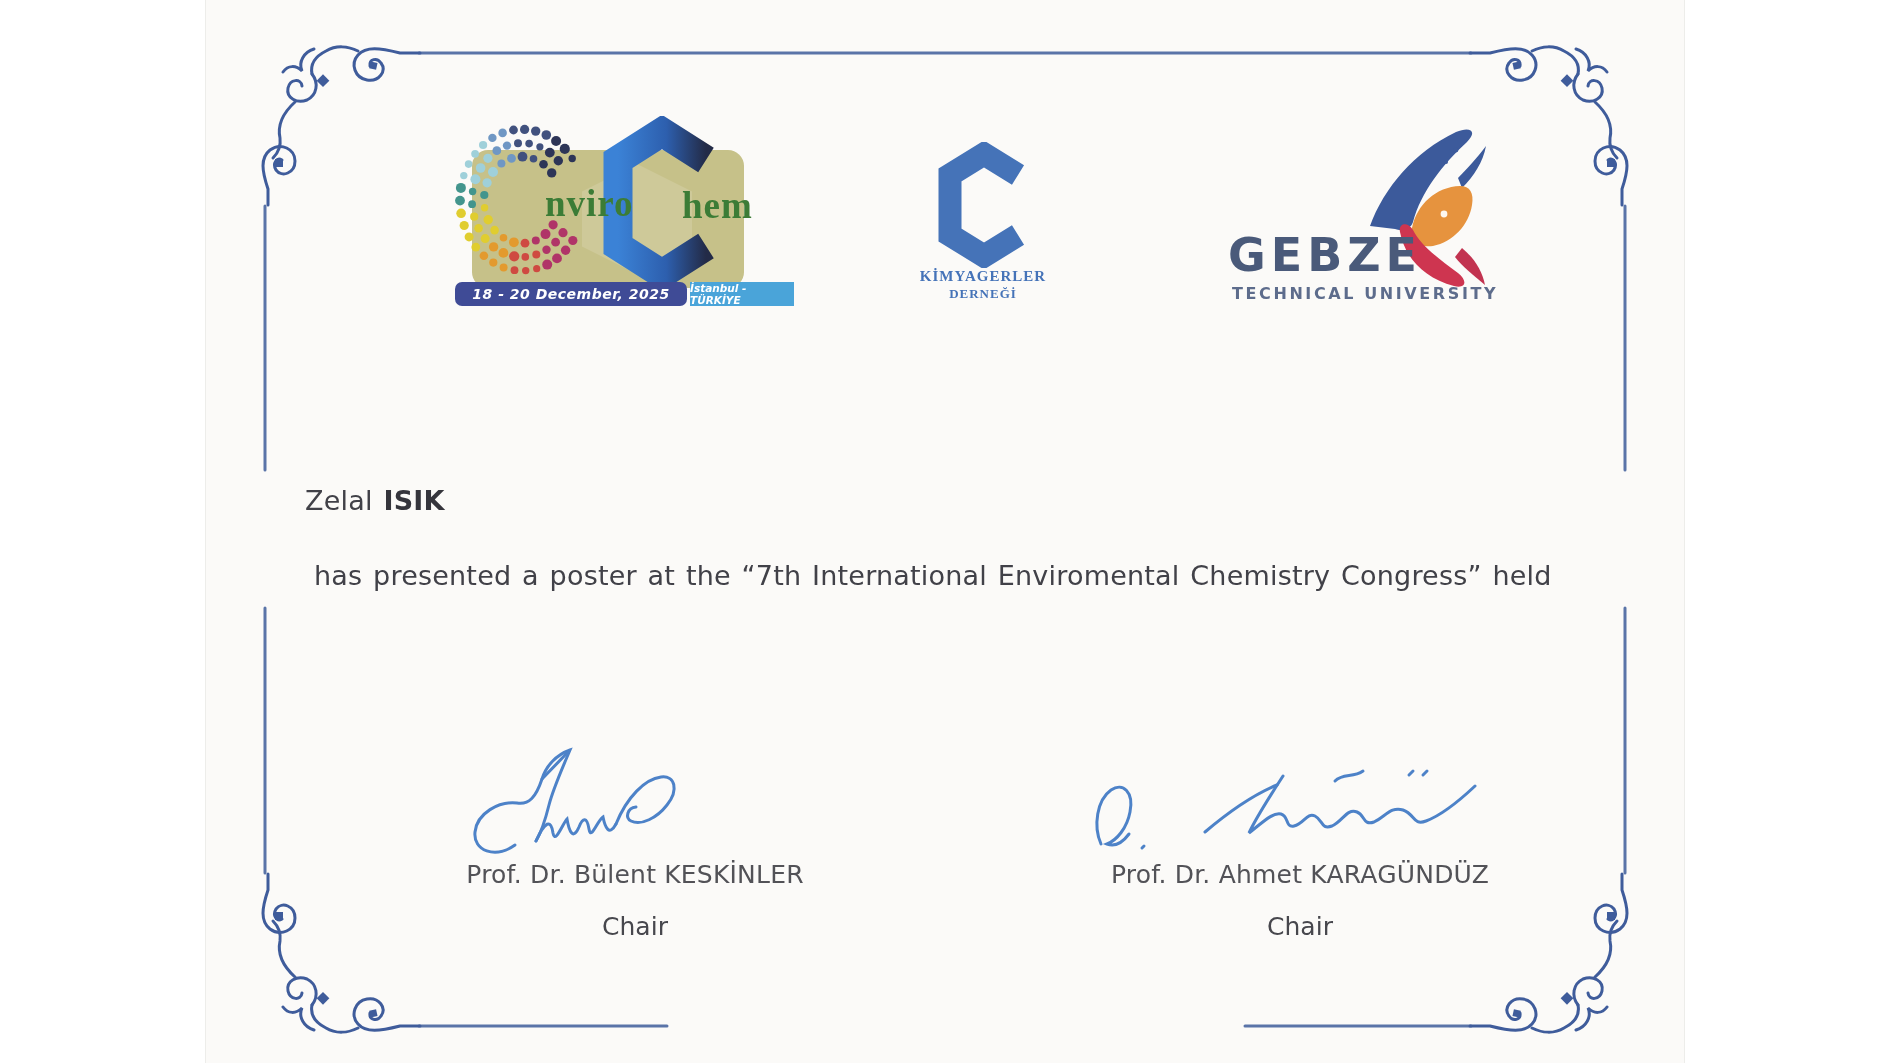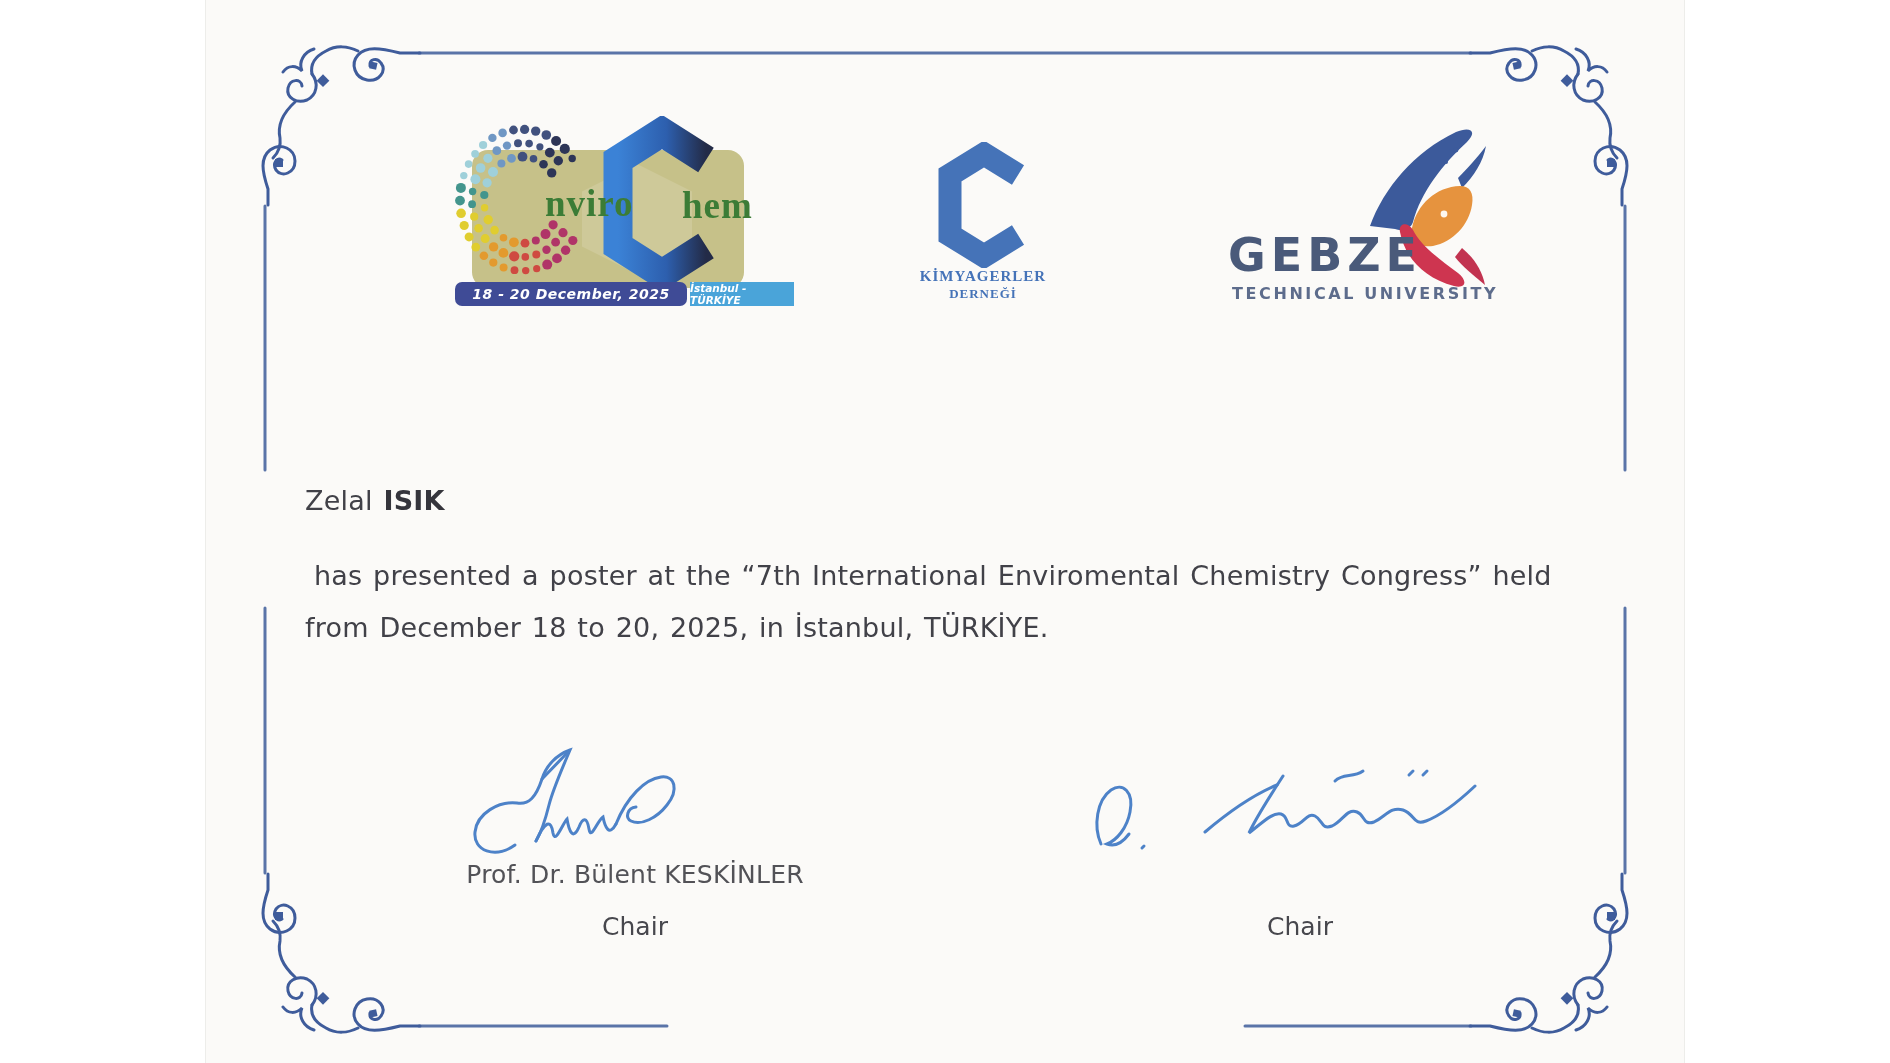--- a/index.html
+++ b/index.html
@@ -222,21 +222,20 @@
     </svg>
     <div class="gtu-title">GEBZE</div>
     <div class="gtu-sub">TECHNICAL UNIVERSITY</div>
   </div>
 
   <div class="abs bodytext recipient">
     <span>Zelal</span>
     <b>ISIK</b>
   </div>
   <div class="abs bodytext line1">has presented a poster at the “7th International Enviromental Chemistry Congress” held</div>
-  <div class="abs bodytext line2">from December 18 to 20, 2025, in İstanbul, TÜRKİYE.</div>
 
   <svg class="abs" style="left:250px;top:745px;" width="290" height="125" viewBox="0 0 290 125">
     <g stroke="#4d82c8" stroke-width="3" fill="none" stroke-linecap="round">
       <path d="M60,100 C40,114 18,106 20,87 C22,68 44,56 62,58 C74,60 81,52 87,34 C91,21 101,10 115,5 C107,24 98,44 94,60 C90,76 86,88 81,96"></path>
       <path d="M81,96 C90,76 96,74 98,88 C100,100 108,78 112,74 C114,86 118,96 124,82 C128,72 132,72 134,84 C136,96 142,76 148,72 C150,82 154,92 161,79"></path>
       <path d="M161,79 C172,52 190,34 206,32 C220,30 224,45 212,60 C202,73 186,81 176,76 C170,73 172,63 181,62"></path>
       <path d="M87,34 L114,6"></path>
     </g>
   </svg>
 
@@ -246,15 +245,16 @@
       <path d="M57,100 L59,98"></path>
       <path d="M120,84 C146,62 170,46 192,37"></path>
       <path d="M198,28 C185,48 172,68 164,85 C178,74 188,64 196,66 C204,68 200,80 209,78 C219,76 222,64 230,68 C238,72 236,82 247,78 C258,73 262,60 272,64 C280,67 278,78 289,74 C300,69 306,58 318,62 C330,66 328,78 341,73 C357,67 373,54 390,38"></path>
       <path d="M250,33 C258,25 268,30 278,23"></path>
       <path d="M324,27 L328,23 M338,27 L342,23"></path>
     </g>
   </svg>
 
   <div class="sig-name sig-left-name">Prof. Dr. Bülent KESKİNLER</div>
   <div class="sig-title sig-left-title">Chair</div>
+  <div class="sig-name sig-right-name">Prof. Dr. Ahmet KARAGÜNDÜZ</div>
   <div class="sig-title sig-right-title">Chair</div>
 
 </div>
 
 </body></html>

